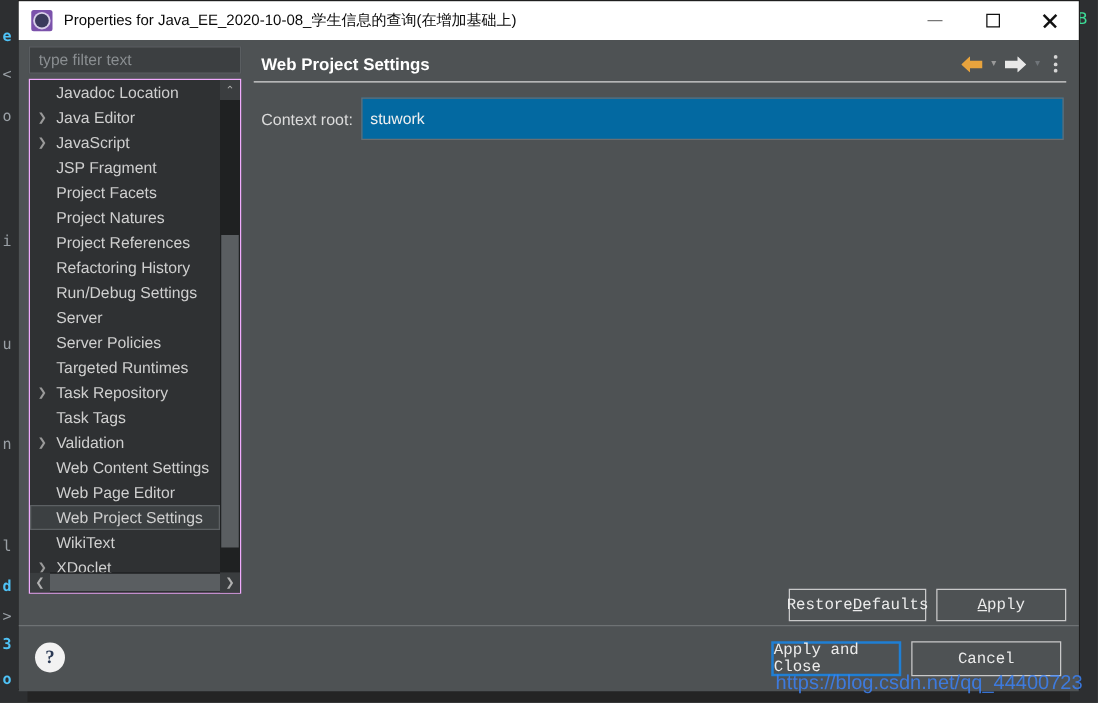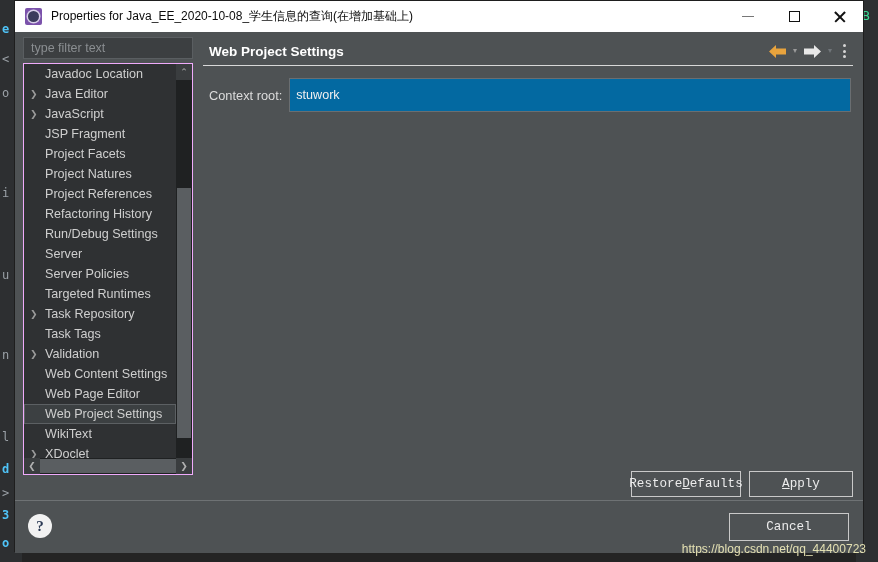--- a/index.html
+++ b/index.html
@@ -107,21 +107,21 @@
   
   .footer{position:relative;height:52px;background:#4e5254;border-top:1px solid #6e7274;}
   .helpbtn{position:absolute;left:13px;top:13px;width:24px;height:24px;border-radius:50%;
            background:#f2f2f2;color:#2b3a55;font-size:15px;font-weight:bold;
            display:flex;align-items:center;justify-content:center;
            font-family:"Liberation Serif","DejaVu Serif",serif;}
   .foot-btns{position:absolute;right:14px;top:12px;display:flex;gap:8px;}
   .btn-ac{width:104px;height:28px;border:2px solid #1f7fd4;}
   .btn-cancel{width:120px;height:28px;border:1px solid #c9c9c9;}
 
-  .watermark{position:absolute;right:12px;bottom:6px;color:#fef9c3;font-size:12px;
+  .watermark{position:absolute;right:12px;bottom:6px;color:#3b82f6;font-size:16px;
              font-family:"Liberation Sans","DejaVu Sans",sans-serif;opacity:.85;z-index:20;}
 </style>
 </head>
 <body>
 
 <div class="screen">
 
   <div class="bg-left">
     <span style="top:22px;color:#4fc3f7;font-weight:bold">e</span>
     <span style="top:52px;">&lt;</span>
@@ -309,20 +309,21 @@
               <span>pply</span>
           </div>
         </div>
       </div>
 
     </div>
 
     <div class="footer">
       <div class="helpbtn">?</div>
       <div class="foot-btns">
+        <div class="btn btn-ac">Apply and Close</div>
         <div class="btn btn-cancel">Cancel</div>
       </div>
     </div>
 
   </div>
 
   <div class="watermark">https://blog.csdn.net/qq_44400723</div>
 </div>
 
 </body></html>

